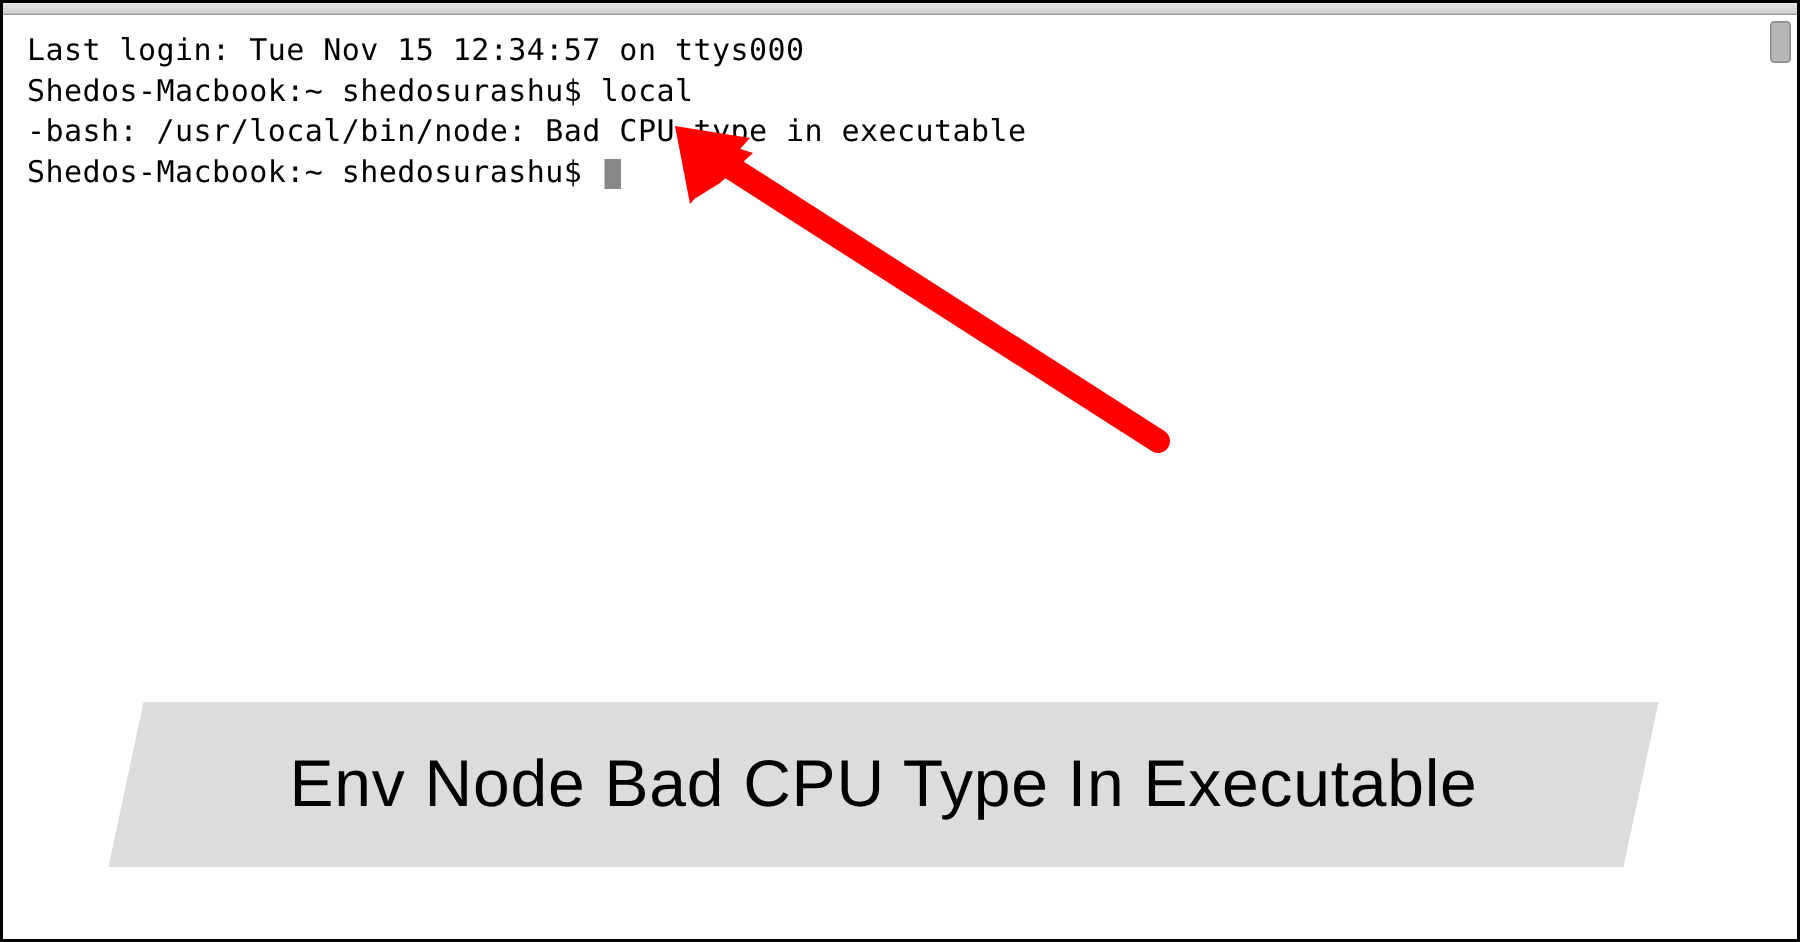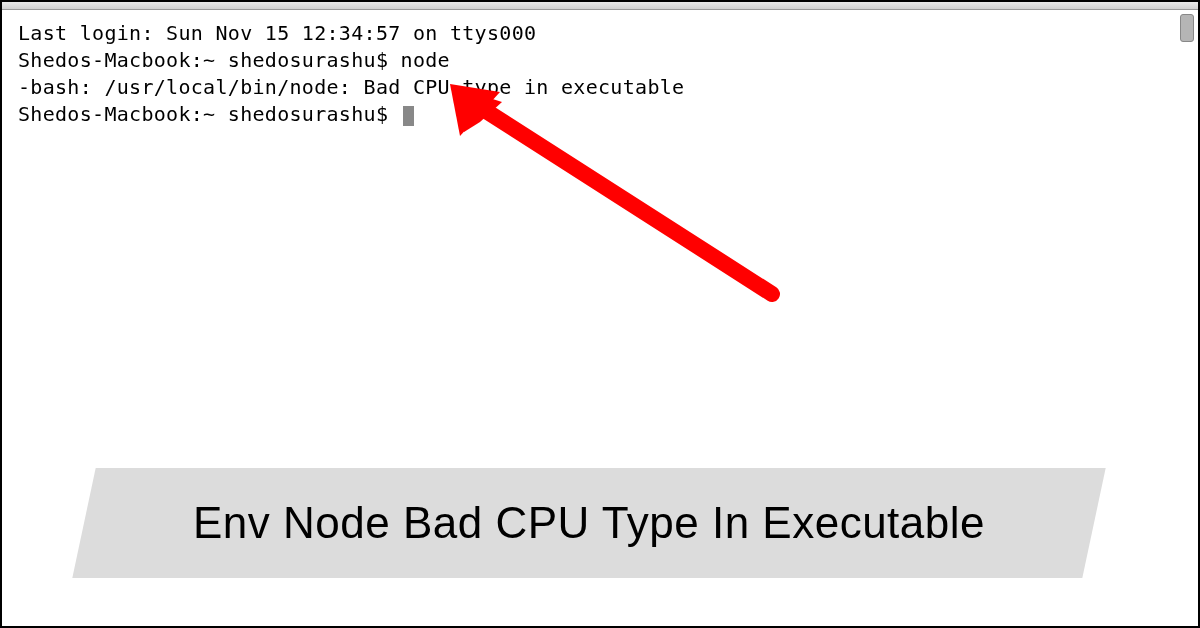--- a/index.html
+++ b/index.html
@@ -87,22 +87,22 @@
       letter-spacing: 0.5px;
     }
   </style>
 </head>
 <body>
 
 <div class="outer-frame">
   <div class="window-top"></div>
 
   <div class="terminal-area">
-    <div class="terminal-line">Last login: Sun Nov 15 12:34:57 on ttys000</div>
-    <div class="terminal-line"><span>Shedos-Macbook:~ shedosurashu$ </span><span>node</span></div>
+    <div class="terminal-line">Last login: Tue Nov 15 12:34:57 on ttys000</div>
+    <div class="terminal-line"><span>Shedos-Macbook:~ shedosurashu$ </span><span>local</span></div>
     <div class="terminal-line">-bash: /usr/local/bin/node: Bad CPU type in executable</div>
     <div class="terminal-line"><span>Shedos-Macbook:~ shedosurashu$ </span><span class="cursor-block"></span></div>
   </div>
 
   <div class="scrollbar">
     <div class="scroll-thumb"></div>
   </div>
 
   <div class="arrow-annotation">
     <svg width="380" height="250" viewBox="0 0 380 250">

